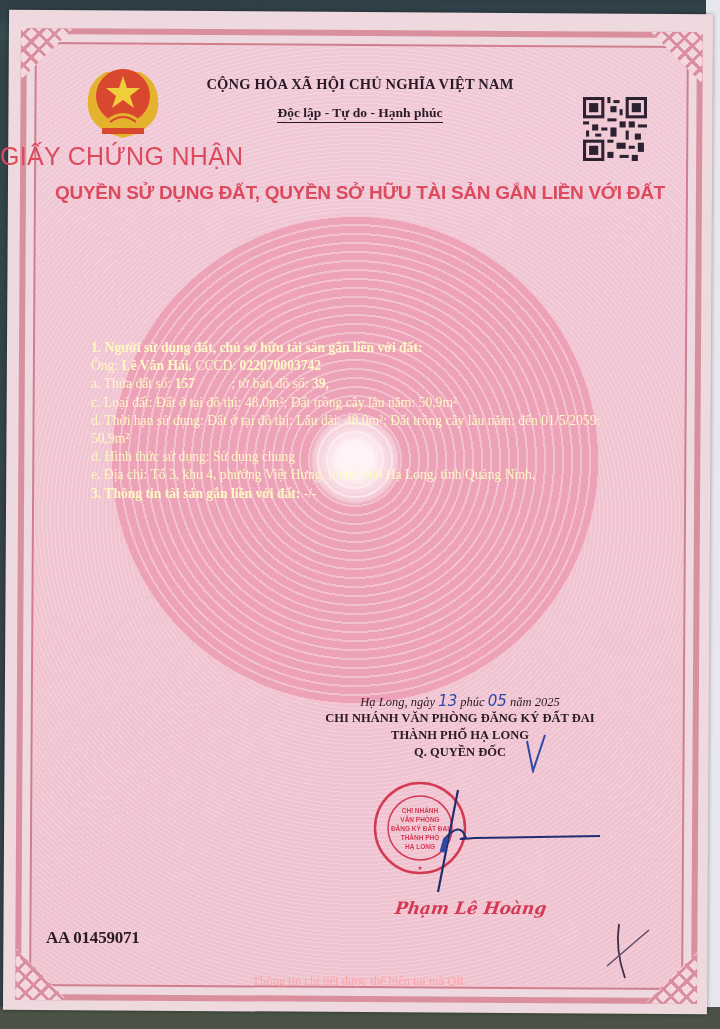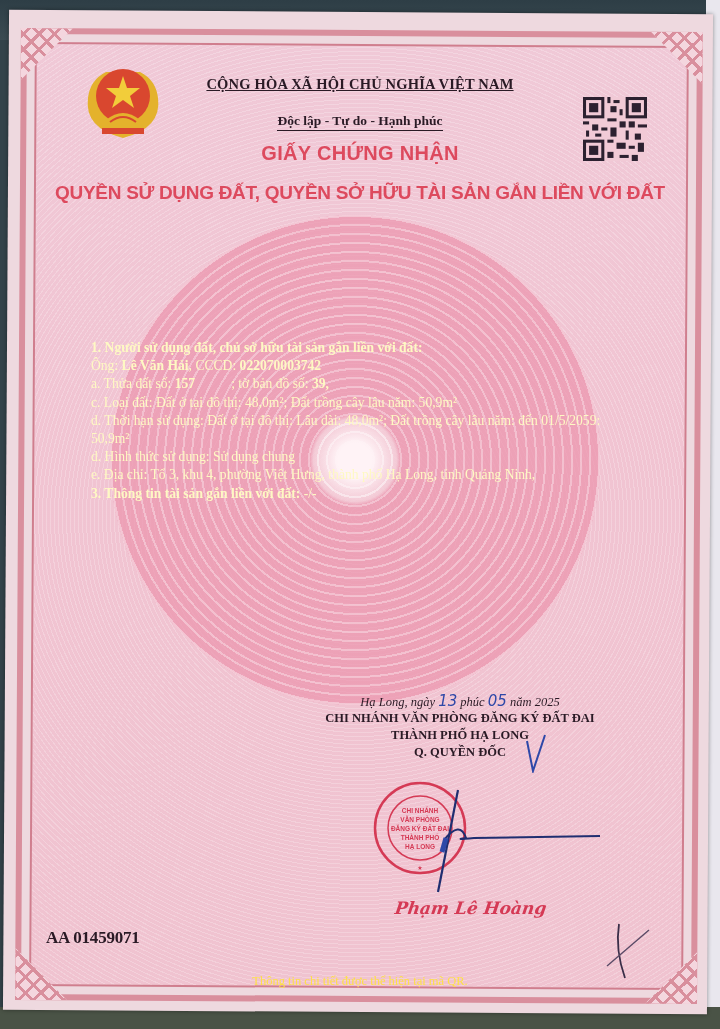--- a/index.html
+++ b/index.html
@@ -47,46 +47,46 @@
       radial-gradient(circle, #f6dbe3 0 12%, #ee9cb4 13% 70%, #f0b8c9 71%);
     opacity: 0.75;
   }
   .drum-star {
     position: absolute; left: 300px; top: 405px; width: 110px; height: 110px;
     background: radial-gradient(circle, #fff3f6 0 22%, rgba(255,255,255,0) 60%);
   }
 
   .emblem { position: absolute; left: 80px; top: 58px; width: 86px; height: 84px; }
 
-  .header-center { position: absolute; left: 190px; top: 76px; width: 340px; text-align: center; color: #2a1a25; text-decoration: underline; }
+  .header-center { position: absolute; left: 190px; top: 76px; width: 340px; text-align: center; color: #2a1a25; }
   .nation { font-weight: bold; font-size: 14.5px; letter-spacing: 0.2px; }
-  .motto { font-weight: bold; font-size: 13.5px; display: inline-block; border-bottom: 1px solid #2a1a25; padding-bottom: 1px; margin-top: 20px; text-align: right; }
+  .motto { font-weight: bold; font-size: 13.5px; display: inline-block; border-bottom: 1px solid #2a1a25; padding-bottom: 1px; margin-top: 12px; text-align: right; }
 
   .qr { position: absolute; left: 583px; top: 97px; width: 64px; height: 64px; }
 
-  .title1 { position: absolute; left: 0; width: 720px; top: 142px; text-align: center; font-family: "Liberation Sans", sans-serif; font-weight: bold; color: #dd4a5e; font-size: 20px; letter-spacing: 0.3px; }
+  .title1 { position: absolute; left: 0; width: 720px; top: 142px; text-align: left; font-family: "Liberation Sans", sans-serif; font-weight: normal; color: #dd4a5e; font-size: 25px; letter-spacing: 0.3px; }
   .title2 { position: absolute; left: 0; width: 720px; top: 182px; text-align: center; font-family: "Liberation Sans", sans-serif; font-weight: bold; color: #dd4a5e; font-size: 19px; letter-spacing: -0.3px; }
 
   .content { position: absolute; left: 91px; top: 339px; width: 580px; color: #fef9c3; font-size: 13.6px; line-height: 18.2px; }
   .content .line { white-space: nowrap; }
   .b { font-weight: bold; }
   .gap { display: inline-block; width: 36px; }
 
   .sign-block { position: absolute; left: 300px; top: 692px; width: 320px; text-align: center; color: #2a1a25; }
   .date-line { font-style: italic; font-size: 12.5px; }
   .hand { font-family: "DejaVu Sans", sans-serif; font-style: italic; color: #2e48a8; font-size: 15px; }
   .office { font-weight: bold; font-size: 12.5px; line-height: 17px; }
 
   .stamp { position: absolute; left: 372px; top: 780px; width: 96px; height: 96px; }
   .signature { position: absolute; left: 430px; top: 780px; width: 200px; height: 120px; }
   .check { position: absolute; left: 525px; top: 733px; width: 22px; height: 40px; }
   .signer { position: absolute; left: 395px; top: 898px; font-family: "DejaVu Serif", serif; font-style: italic; font-weight: bold; color: #d53a55; font-size: 17px; transform: skewX(-8deg); }
 
   .serial { position: absolute; left: 46px; top: 928px; font-weight: bold; color: #2a1a25; font-size: 17px; letter-spacing: -0.2px; }
-  .footer-note { position: absolute; left: 0; width: 720px; top: 974px; text-align: center; color: #fde047; font-size: 12.5px; }
+  .footer-note { position: absolute; left: 0; width: 720px; top: 974px; text-align: center; color: #fca5a5; font-size: 12.5px; }
   .x-mark { position: absolute; left: 605px; top: 920px; width: 50px; height: 60px; }
 </style>
 </head>
 <body>
 
 <div class="bg-top"></div>
 <div class="bg-right"></div>
 <div class="bg-bottom"></div>
 
 <div class="paper">

